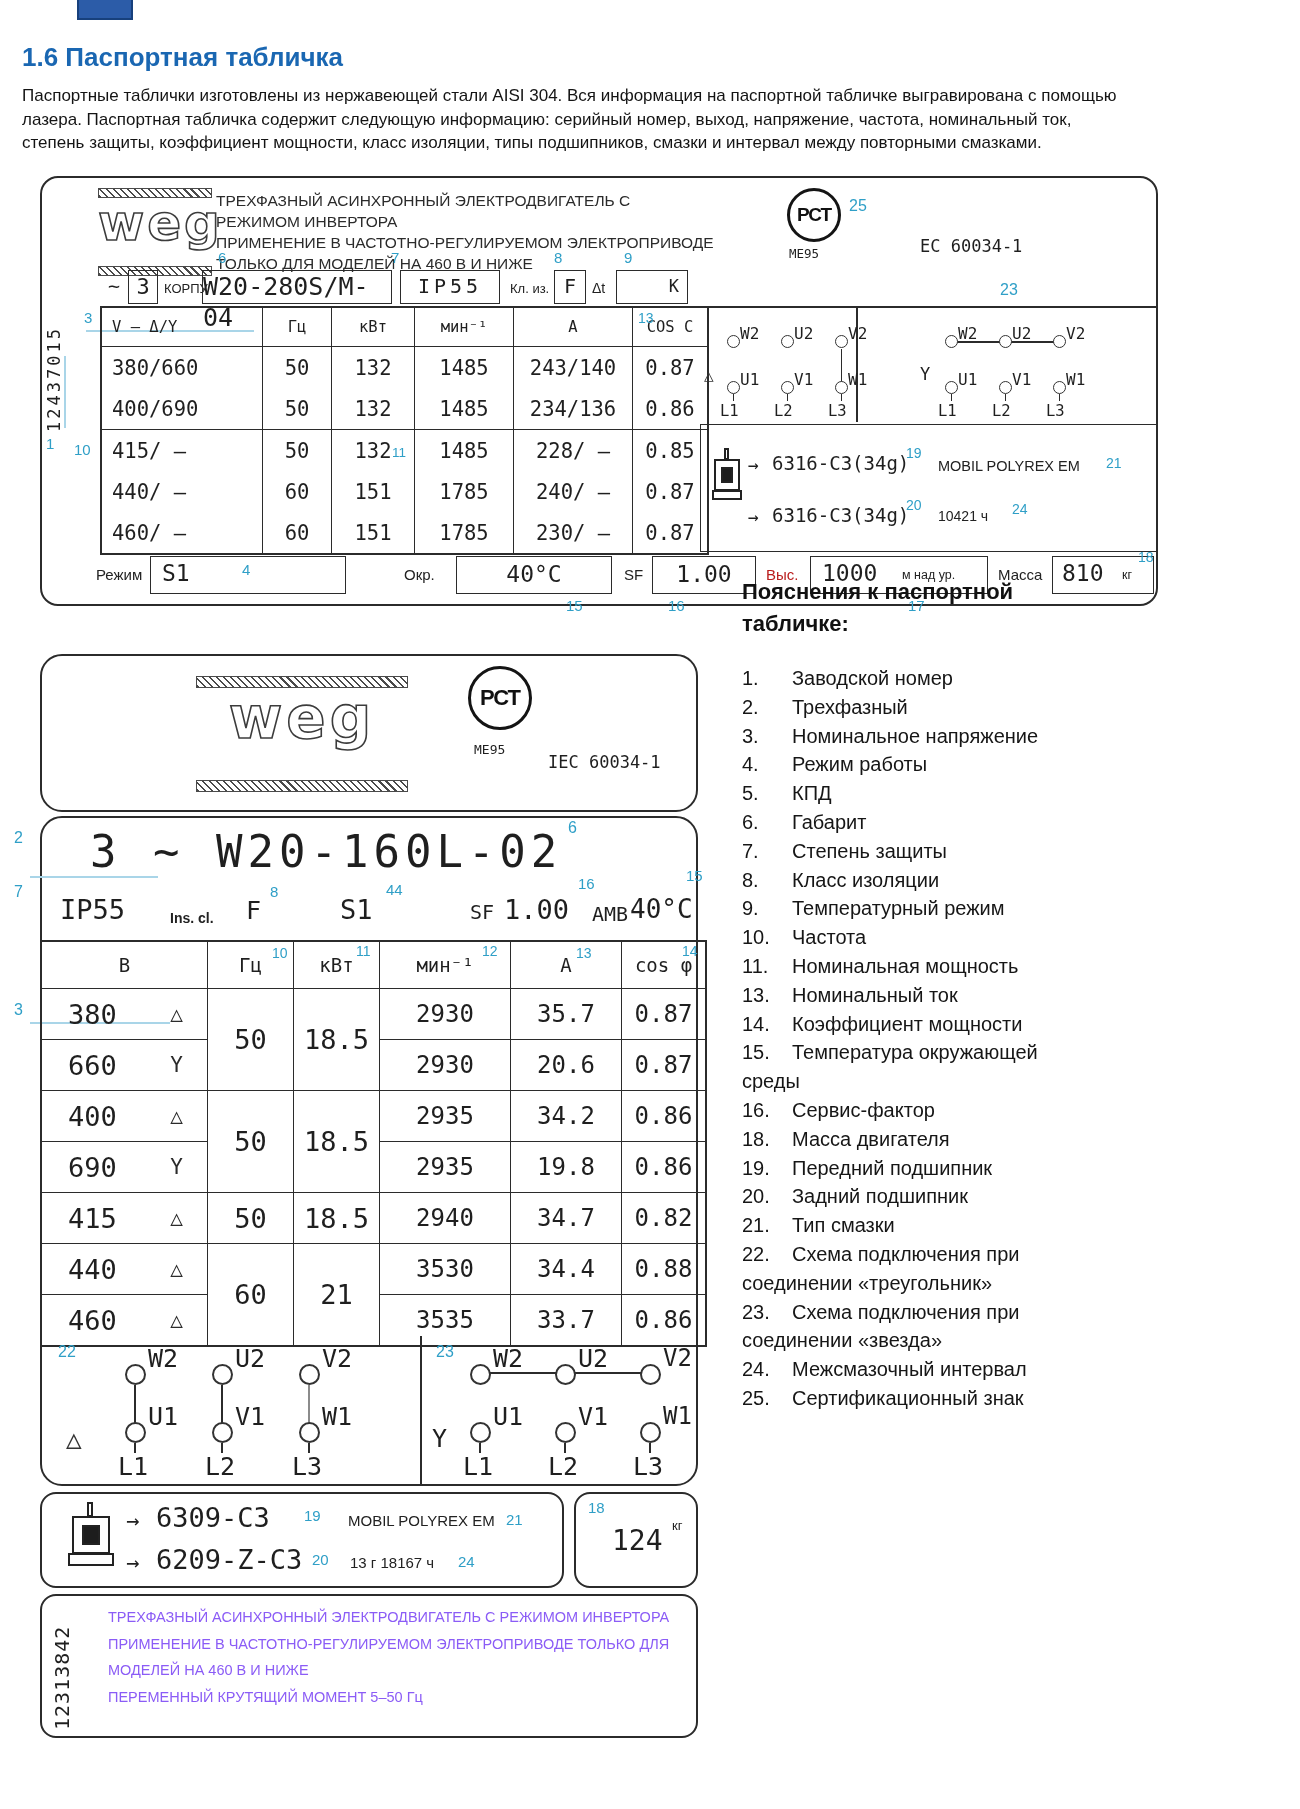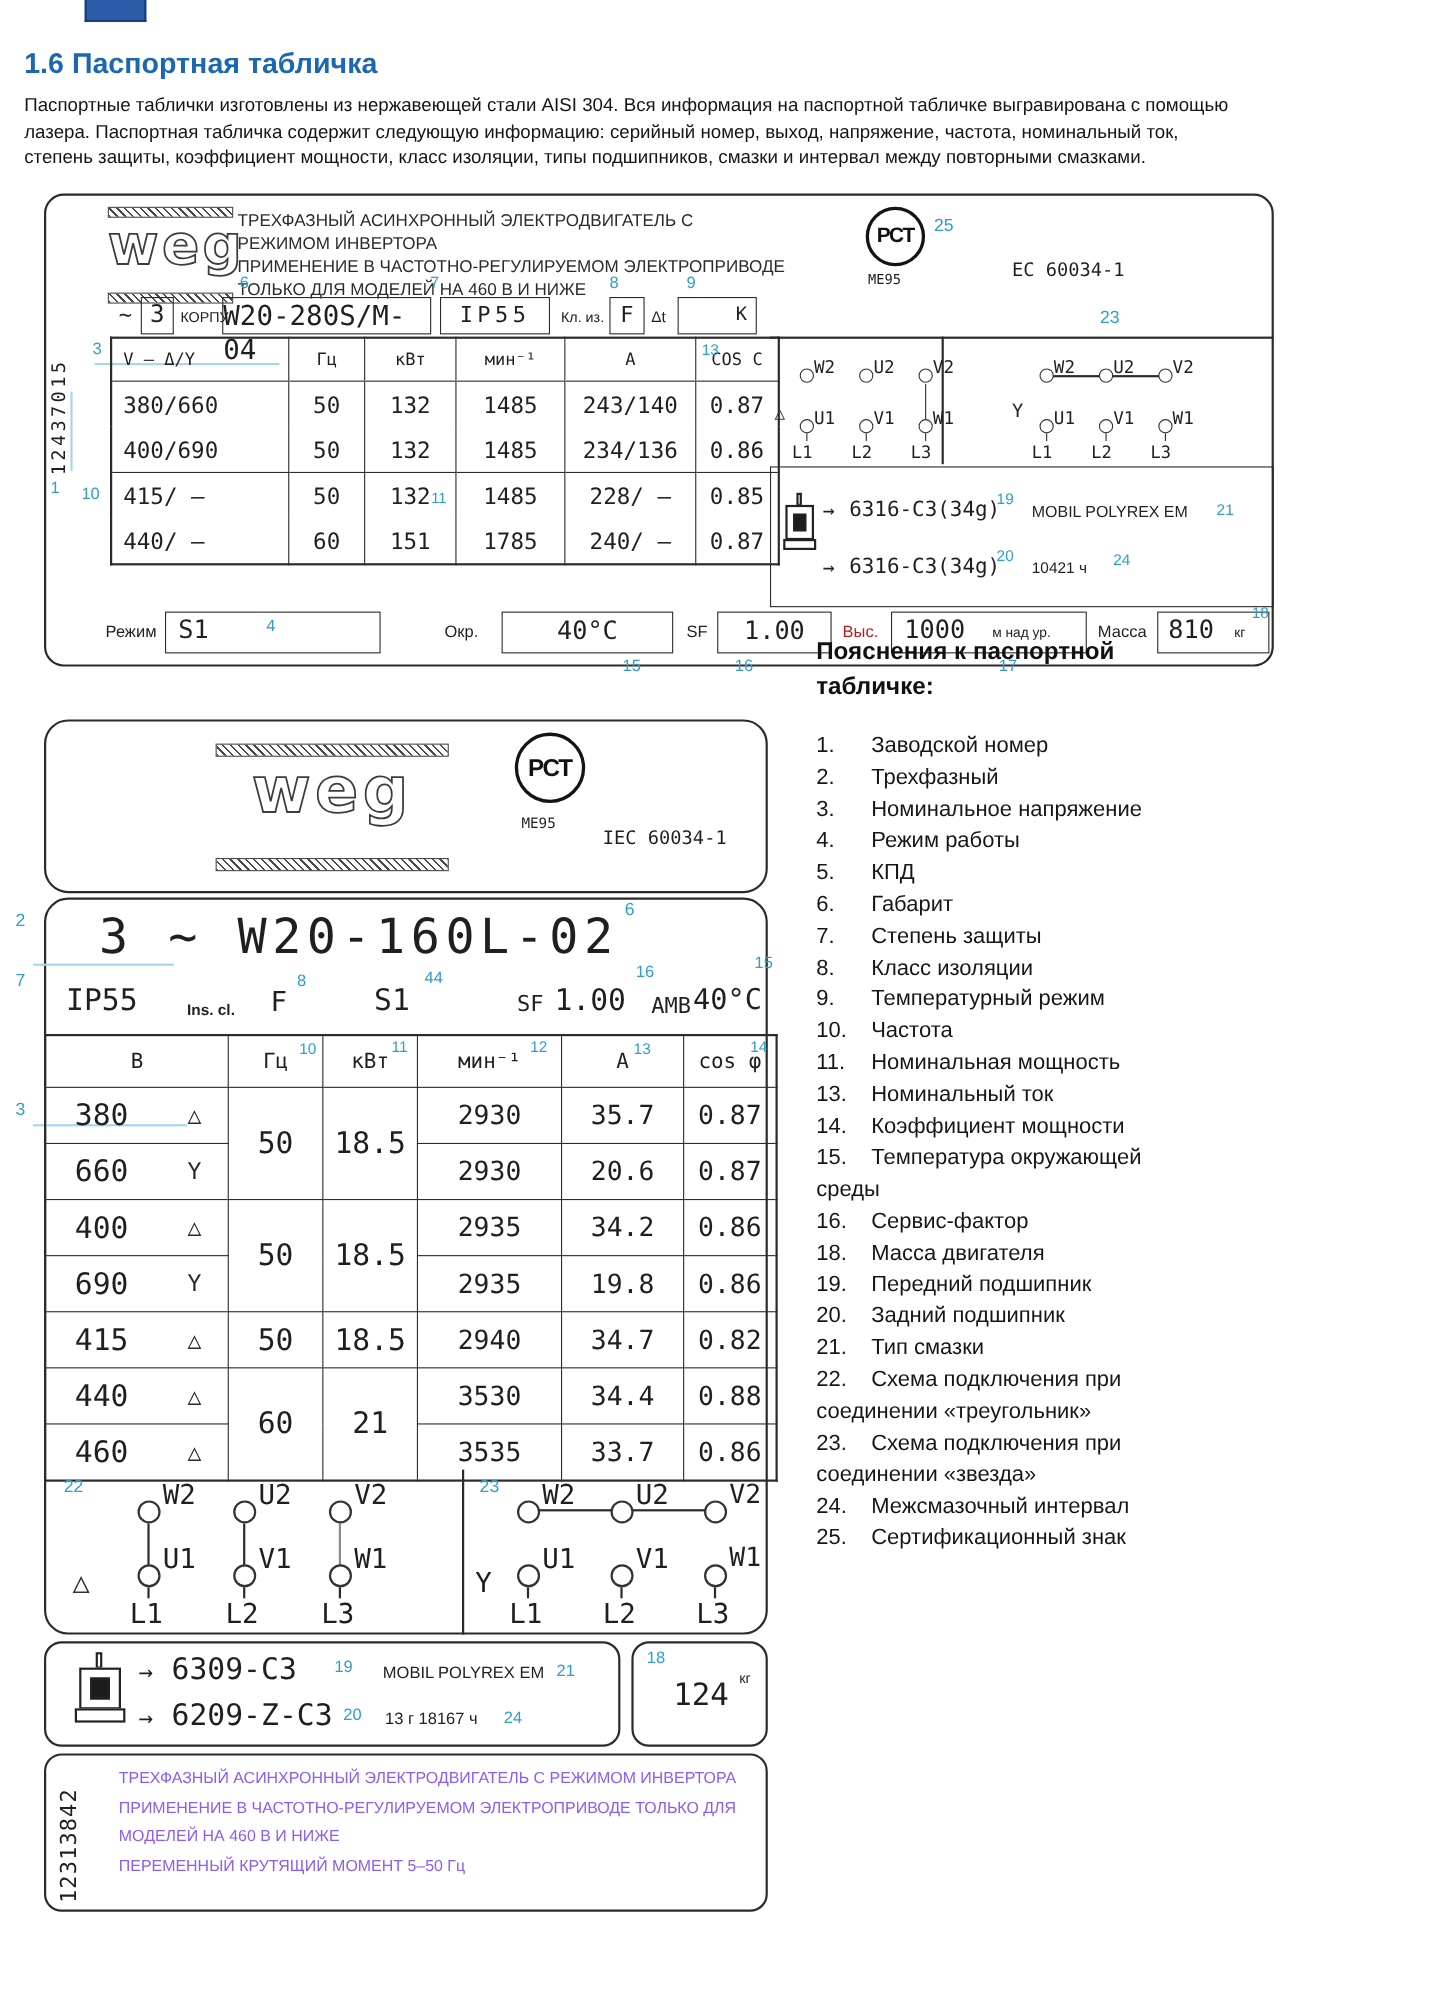--- a/index.html
+++ b/index.html
@@ -133,20 +133,28 @@
         <td class="c5">0.85</td>
       </tr>
       <tr>
         <td class="c0">440/ –</td>
         <td class="c1">60</td>
         <td class="c2">151</td>
         <td class="c3">1785</td>
         <td class="c4">240/ –</td>
         <td class="c5">0.87</td>
       </tr>
+      <tr>
+        <td class="c0">460/ –</td>
+        <td class="c1">60</td>
+        <td class="c2">151</td>
+        <td class="c3">1785</td>
+        <td class="c4">230/ –</td>
+        <td class="c5">0.87</td>
+      </tr>
     </tbody>
   </table>
   <span class="co" style="left:638px;top:311px;font-size:14px">13</span>
   <span class="co" style="left:74px;top:442px">10</span>
   <span class="co" style="left:392px;top:446px;font-size:13.5px">11</span>
 
   <div class="ln" style="left:700px;top:306px;width:458px;height:1.5px"></div>
   <div class="ln" style="left:856px;top:306px;width:1.5px;height:116px"></div>
   <span class="co" style="left:1000px;top:282px;font-size:16px">23</span>
 

